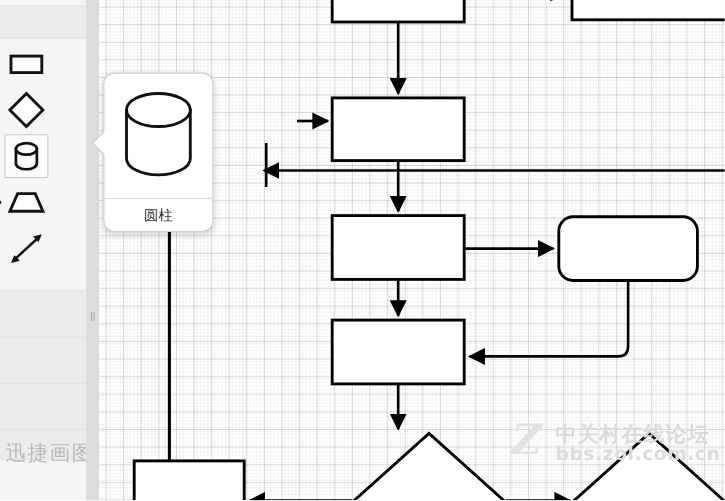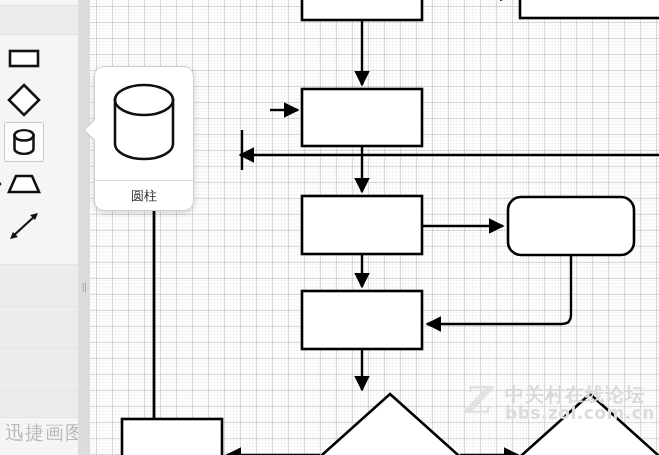--- a/index.html
+++ b/index.html
@@ -86,21 +86,21 @@
     color: #9a9a9a;
     font-size: 9px;
     line-height: 10px;
     letter-spacing: 0px;
   }
 
   
   #brand-watermark {
     position: absolute;
     left: 5px;
-    top: 420px;
+    top: 399px;
     font-size: 19px;
     color: #b9b9b9;
     font-family: Liberation Serif, serif;
     letter-spacing: 1px;
     white-space: nowrap;
     user-select: none;
   }
 
   
   #canvas {

